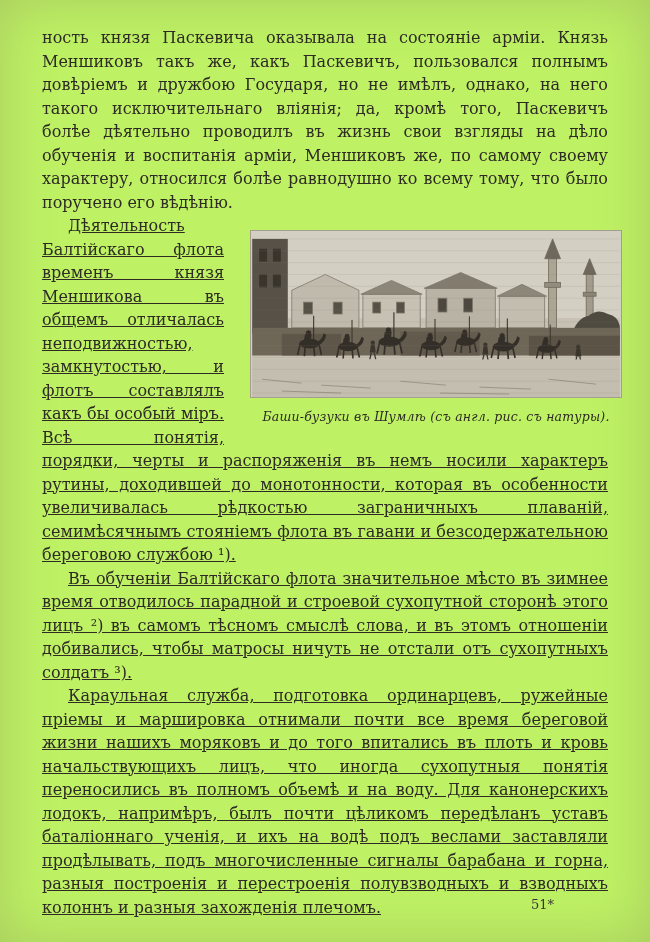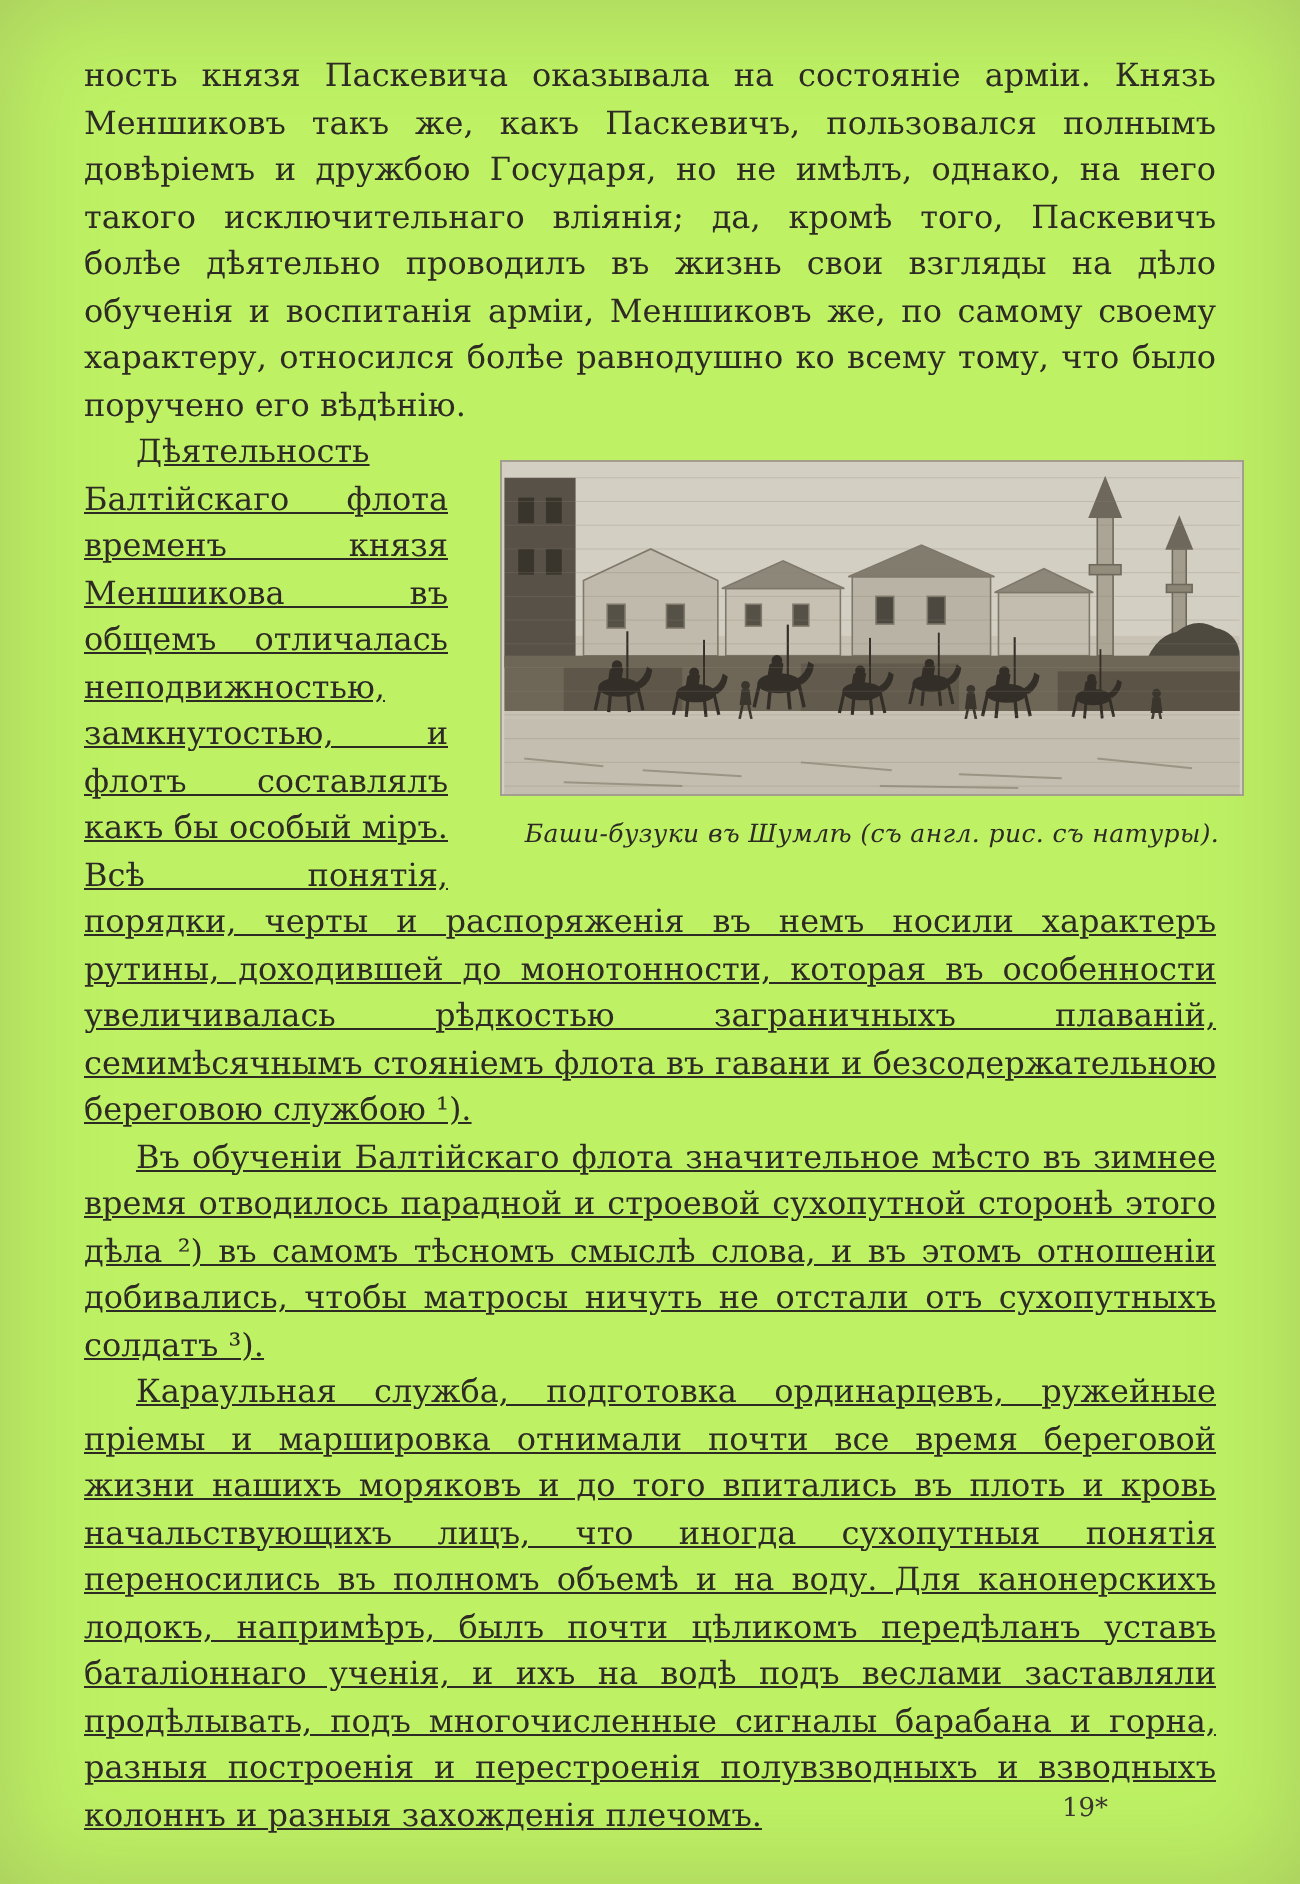--- a/index.html
+++ b/index.html
@@ -172,26 +172,26 @@
             <path d="M10,150 l40,4 M70,156 l50,3 M150,152 l46,4 M230,158 l52,2 M300,150 l48,5 M30,162 l60,2 M190,164 l70,1" stroke="#9a9484" stroke-width="1" fill="none"></path>
 
             <path d="M0 8H372M0 20H372M0 32H372M0 44H372M0 56H372M0 68H372M0 80H372M0 92H372M0 104H372M0 116H372M0 128H372M0 140H372M0 152H372M0 164H372" stroke="#8a8374" stroke-width="0.5" opacity="0.28" fill="none"></path>
           </svg>
         </div>
         <figcaption>Баши-бузуки въ Шумлѣ (съ англ. рис. съ натуры).</figcaption>
       </figure>
       <p class="indent">Дѣятельность Балтійскаго флота временъ князя Меншикова въ общемъ отличалась неподвижностью, замкнутостью, и флотъ составлялъ какъ бы особый міръ. Всѣ понятія, порядки, черты и распоряженія въ немъ носили характеръ рутины, доходившей до монотонности, которая въ особенности увеличивалась рѣдкостью заграничныхъ плаваній, семимѣсячнымъ стояніемъ флота въ гавани и безсодержательною береговою службою ¹).</p>
     </div>
 
-    <p class="indent">Въ обученіи Балтійскаго флота значительное мѣсто въ зимнее время отводилось парадной и строевой сухопутной сторонѣ этого дѣла ²) въ самомъ тѣсномъ смыслѣ слова, и въ этомъ отношеніи добивались, чтобы матросы ничуть не отстали отъ сухопутныхъ солдатъ ³).</p>
+    <p class="indent">Въ обученіи Балтійскаго флота значительное мѣсто въ зимнее время отводилось парадной и строевой сухопутной сторонѣ этого лицъ ²) въ самомъ тѣсномъ смыслѣ слова, и въ этомъ отношеніи добивались, чтобы матросы ничуть не отстали отъ сухопутныхъ солдатъ ³).</p>
 
     <p class="indent">Караульная служба, подготовка ординарцевъ, ружейные пріемы и маршировка отнимали почти все время береговой жизни нашихъ моряковъ и до того впитались въ плоть и кровь начальствующихъ лицъ, что иногда сухопутныя понятія переносились въ полномъ объемѣ и на воду. Для канонерскихъ лодокъ, напримѣръ, былъ почти цѣликомъ передѣланъ уставъ баталіоннаго ученія, и ихъ на водѣ подъ веслами заставляли продѣлывать, подъ многочисленные сигналы барабана и горна, разныя построенія и перестроенія полувзводныхъ и взводныхъ колоннъ и разныя захожденія плечомъ.</p>
 
   </div>
 
   <div class="footnotes">
     <p>²) Восп. Гр. И. Филипсона. Русск. Арх., 1883 г., кн. 6.</p>
 
   </div>
 
-  <div class="signature-mark">19*</div>
+  <div class="signature-mark">51*</div>
 
 </div>
 
 </body></html>

